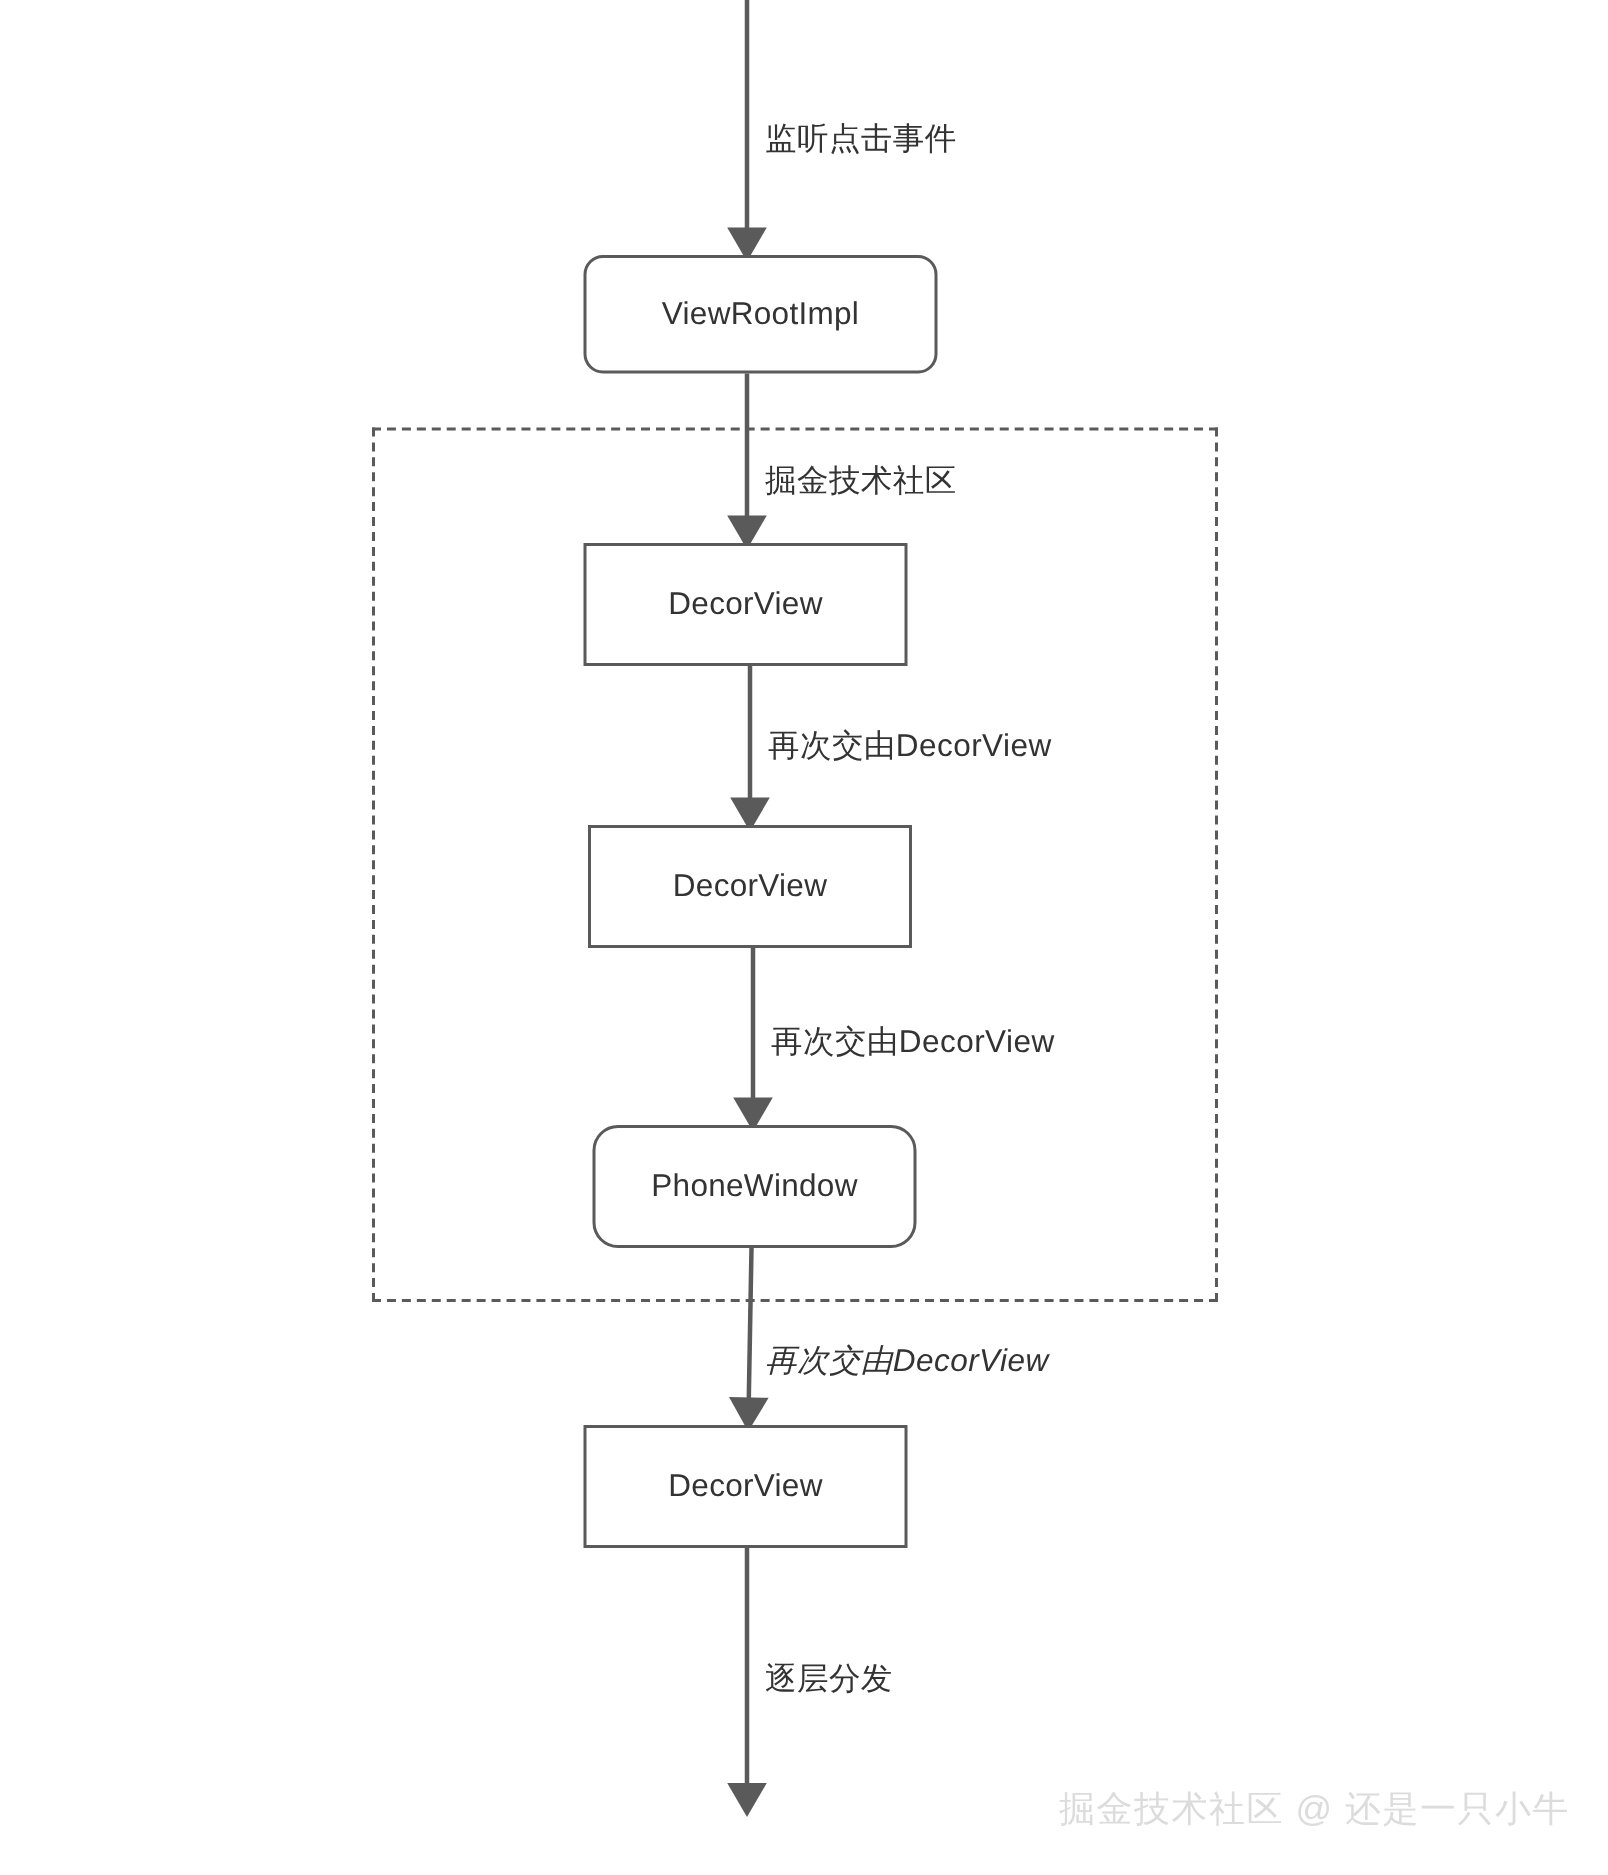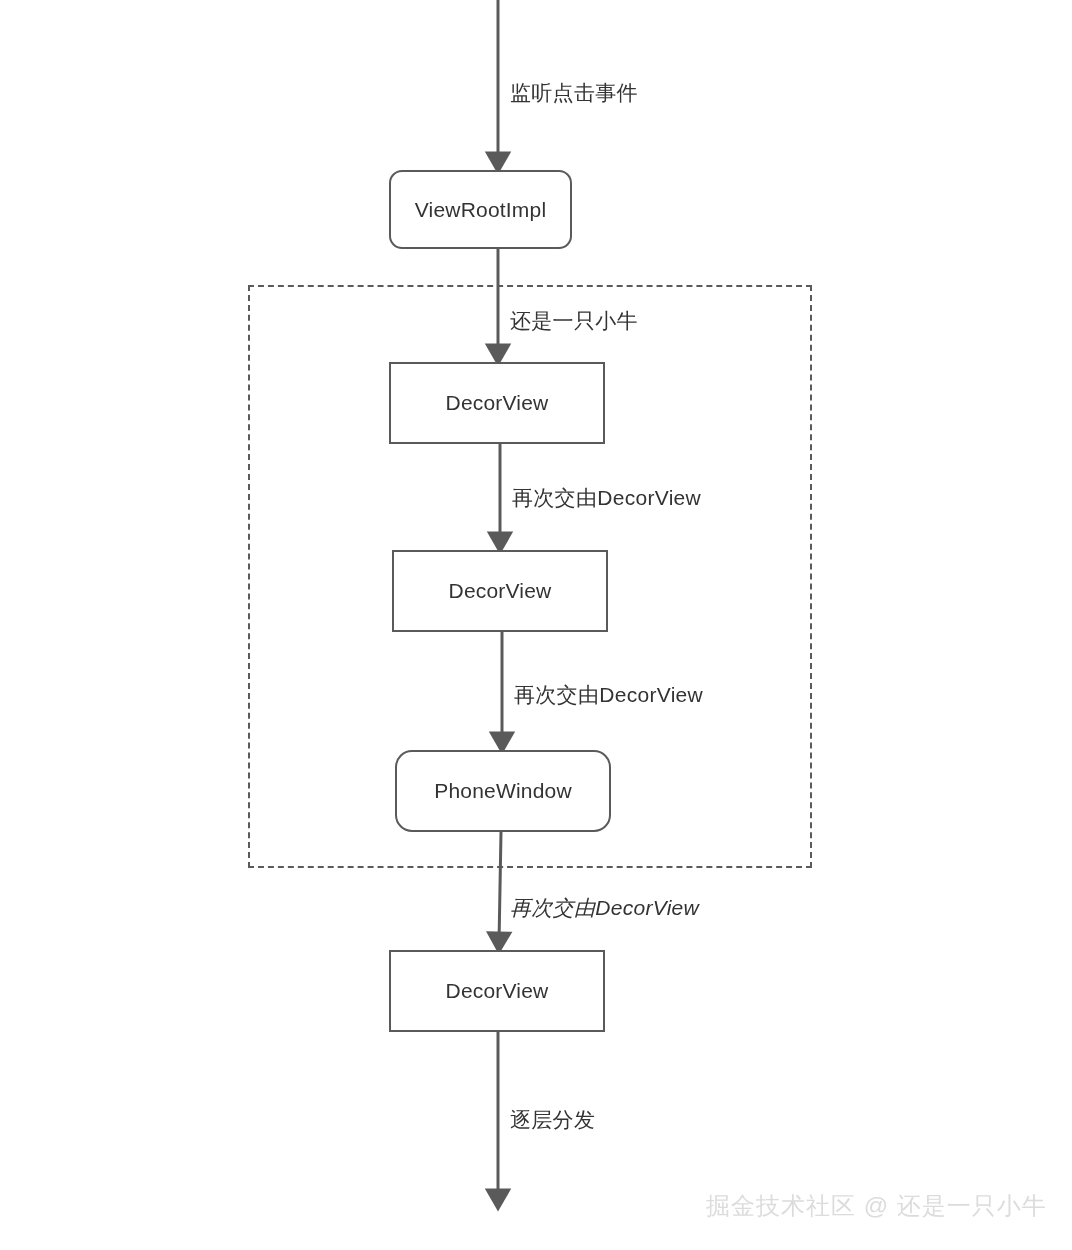--- a/index.html
+++ b/index.html
@@ -80,21 +80,21 @@
 
     <line x1="502" y1="632" x2="502" y2="743" stroke="#5a5a5a" stroke-width="3" marker-end="url(#arrowhead)"></line>
 
     <line x1="501" y1="832" x2="499" y2="943" stroke="#5a5a5a" stroke-width="3" marker-end="url(#arrowhead)"></line>
 
     <line x1="498" y1="1032" x2="498" y2="1200" stroke="#5a5a5a" stroke-width="3" marker-end="url(#arrowhead)"></line>
   </svg>
 
   <div class="group-frame" style="left:248px; top:285px; width:564px; height:583px;"></div>
 
-  <div class="node-box rounded" style="left:389px; top:170px; width:183px; height:79px;">
+  <div class="node-box rounded" style="left:389px; top:170px; width:236px; height:79px;">
     <span>ViewRootImpl</span>
   </div>
 
   <div class="node-box" style="left:389px; top:362px; width:216px; height:82px;">
     <span>DecorView</span>
   </div>
 
   <div class="node-box" style="left:392px; top:550px; width:216px; height:82px;">
     <span>DecorView</span>
   </div>
@@ -102,21 +102,21 @@
   <div class="node-box" style="left:395px; top:750px; width:216px; height:82px;border-radius:17px;">
     <span>PhoneWindow</span>
   </div>
 
   <div class="node-box" style="left:389px; top:950px; width:216px; height:82px;">
     <span>DecorView</span>
   </div>
 
   <div class="edge-label" style="left:510px; top:82px;">监听点击事件</div>
 
-  <div class="edge-label" style="left:510px; top:310px;">还是一只小牛</div>
+  <div class="edge-label" style="left:510px; top:310px;">掘金技术社区</div>
 
   <div class="edge-label" style="left:512px; top:487px;">再次交由DecorView</div>
 
   <div class="edge-label" style="left:514px; top:684px;">再次交由DecorView</div>
 
   <div class="edge-label" style="left:510px; top:897px;font-style:italic;">再次交由DecorView</div>
 
   <div class="edge-label" style="left:510px; top:1109px;">逐层分发</div>
 
   <div class="watermark" style="left:706px; top:1190px;">掘金技术社区 @ 还是一只小牛</div>

